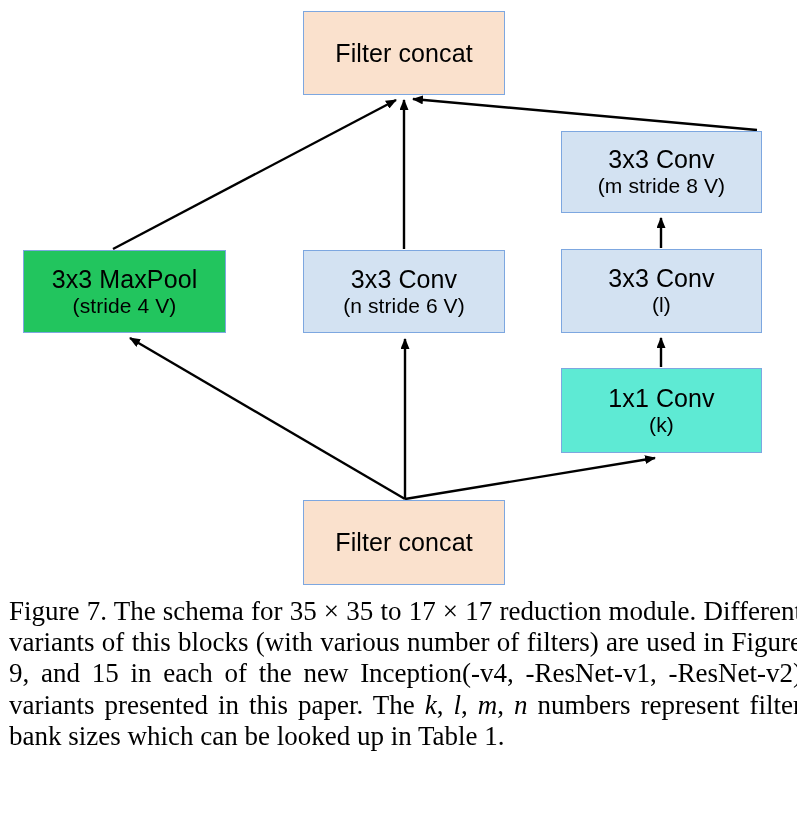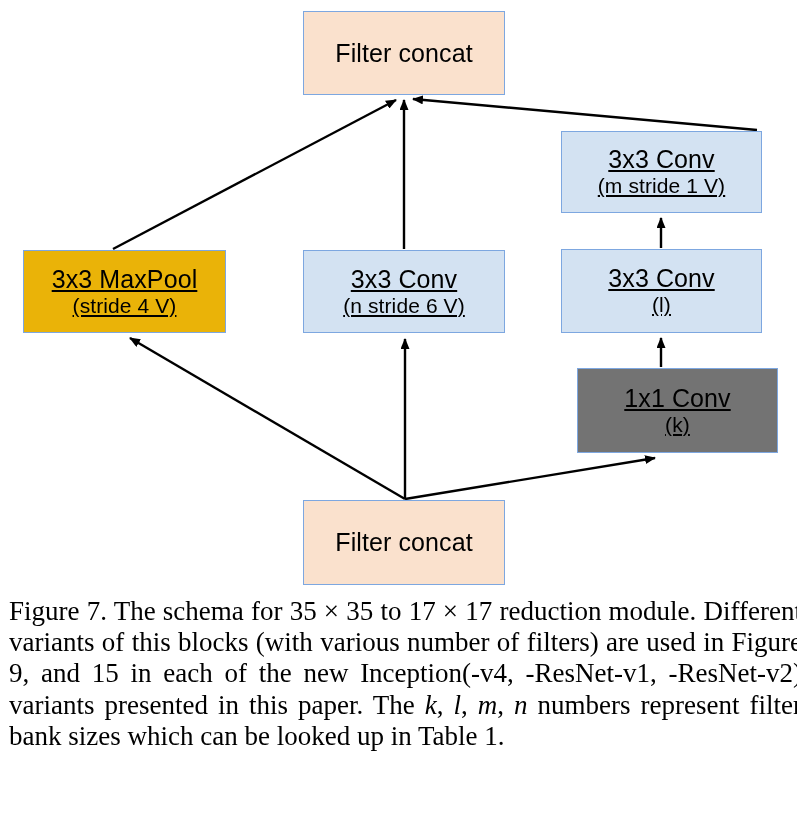--- a/index.html
+++ b/index.html
@@ -24,21 +24,21 @@
     display:flex;
     flex-direction:column;
     align-items:center;
     justify-content:center;
     text-align:center;
     line-height:1.16;
     color:#000000;
     font-family:"Liberation Sans", sans-serif;
   }
   .node.concat{ background:#fae1cd; }
-  .node.conv{ background:#d3e2f2;text-decoration:underline; }
+  .node.conv{ background:#d3e2f2; }
   .l1{ font-size:25px; letter-spacing:0.1px;text-align:right; }
   .l2{ font-size:21px; letter-spacing:0.1px; }
   .node.concat .l1{ font-size:25px; }
 
   
   #node-top-concat    { left:303px; top:11px;  width:202px; height:84px; }
   #node-conv-m        { left:561px; top:131px; width:201px; height:82px; }
   #node-maxpool       { left:23px;  top:250px; width:203px; height:83px; }
   #node-conv-n        { left:303px; top:250px; width:202px; height:83px; }
   #node-conv-l        { left:561px; top:249px; width:201px; height:84px; }
@@ -83,39 +83,39 @@
     <line x1="404" y1="249" x2="404" y2="100" stroke="#000000" stroke-width="2.4" marker-end="url(#arrowhead)"></line>
     <line x1="757" y1="130" x2="413" y2="99" stroke="#000000" stroke-width="2.4" marker-end="url(#arrowhead)"></line>
   </svg>
 
   <div class="node concat" id="node-top-concat" style="background: rgb(250, 225, 205); border-color: rgb(125, 167, 224);">
     <span class="l1">Filter concat</span>
   </div>
 
   <div class="node conv" id="node-conv-m" style="background: rgb(211, 226, 242); border-color: rgb(125, 167, 224);">
     <span class="l1">3x3 Conv</span>
-    <span class="l2">(m stride 1 V)</span>
+    <span class="l2">(m stride 8 V)</span>
   </div>
 
-  <div class="node conv" id="node-maxpool" style="background: #eab308; border-color: rgb(125, 167, 224);">
+  <div class="node conv" id="node-maxpool" style="background: #22c55e; border-color: rgb(125, 167, 224);">
     <span class="l1">3x3 MaxPool</span>
     <span class="l2">(stride 4 V)</span>
   </div>
 
   <div class="node conv" id="node-conv-n" style="background: rgb(211, 226, 242); border-color: rgb(125, 167, 224);">
     <span class="l1">3x3 Conv</span>
     <span class="l2">(n stride 6 V)</span>
   </div>
 
   <div class="node conv" id="node-conv-l" style="background: rgb(211, 226, 242); border-color: rgb(125, 167, 224);">
     <span class="l1">3x3 Conv</span>
     <span class="l2">(l)</span>
   </div>
 
-  <div class="node conv" id="node-conv-k" style="background: #737373; border-color: rgb(125, 167, 224); margin-left: 16px;">
+  <div class="node conv" id="node-conv-k" style="background: #5eead4; border-color: rgb(125, 167, 224);">
     <span class="l1">1x1 Conv</span>
     <span class="l2">(k)</span>
   </div>
 
   <div class="node concat" id="node-bottom-concat" style="background: rgb(250, 225, 205); border-color: rgb(125, 167, 224);">
     <span class="l1">Filter concat</span>
   </div>
 
 </div>
 

